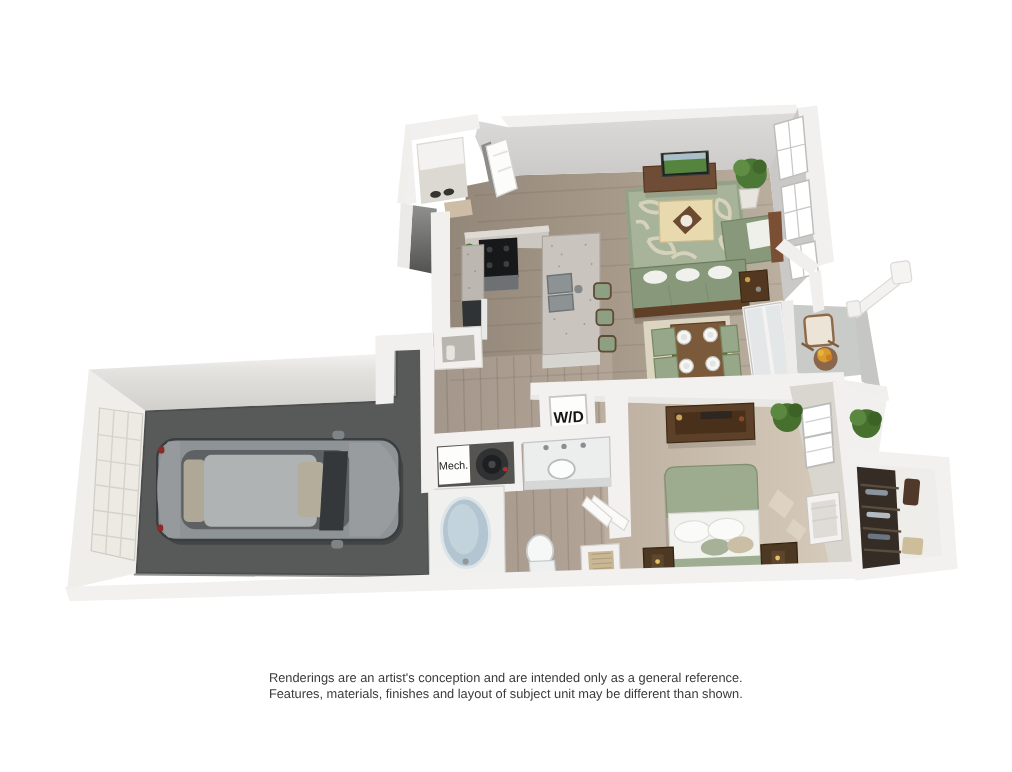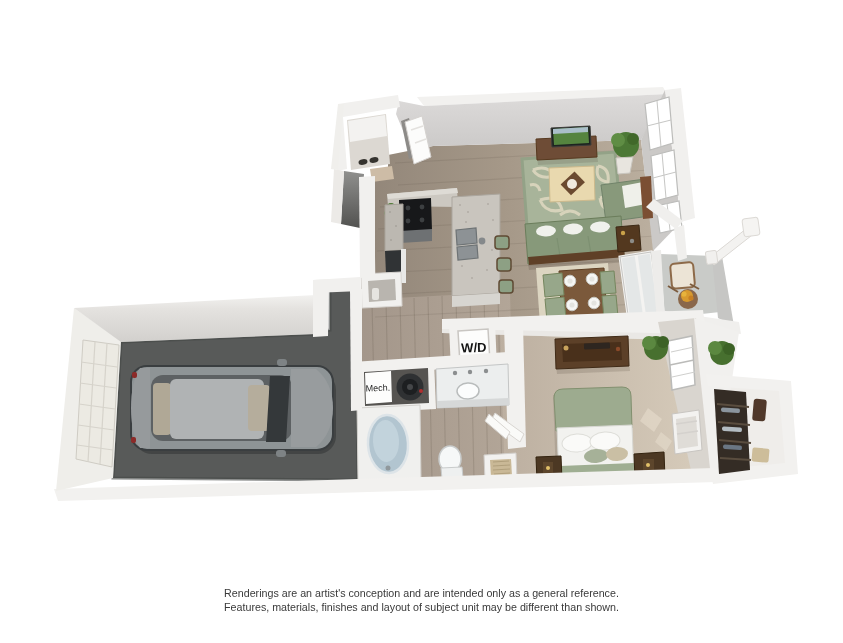--- a/index.html
+++ b/index.html
@@ -1,18 +1,18 @@
 <!DOCTYPE html>
 <html><head>
 <meta charset="utf-8">
 <style>
 html,body{margin:0;padding:0;background:#ffffff;}
 #stage{position:relative;width:843px;height:643px;overflow:hidden;background:#ffffff;font-family:"Liberation Sans",sans-serif;}
 #plan{position:absolute;left:0;top:0;}
-.disc{position:absolute;left:0;top:557.5px;width:843px;text-align:center;color:#3a3a3a;font-size:10.7px;line-height:14.2px;font-family:"Liberation Sans",sans-serif;margin-top:28px;}
+.disc{position:absolute;left:0;top:557.5px;width:843px;text-align:center;color:#3a3a3a;font-size:10.7px;line-height:14.2px;font-family:"Liberation Sans",sans-serif;}
 </style>
 </head>
 <body>
 <div id="stage">
 <svg id="plan" width="843" height="643" viewBox="0 0 843 643">
 <defs>
 <linearGradient id="woodliv" x1="0" y1="0" x2="1" y2="0">
  <stop offset="0" stop-color="#93877a"></stop>
           <stop offset="0.45" stop-color="#a59888"></stop>
           <stop offset="1" stop-color="#bcb0a0"></stop>

